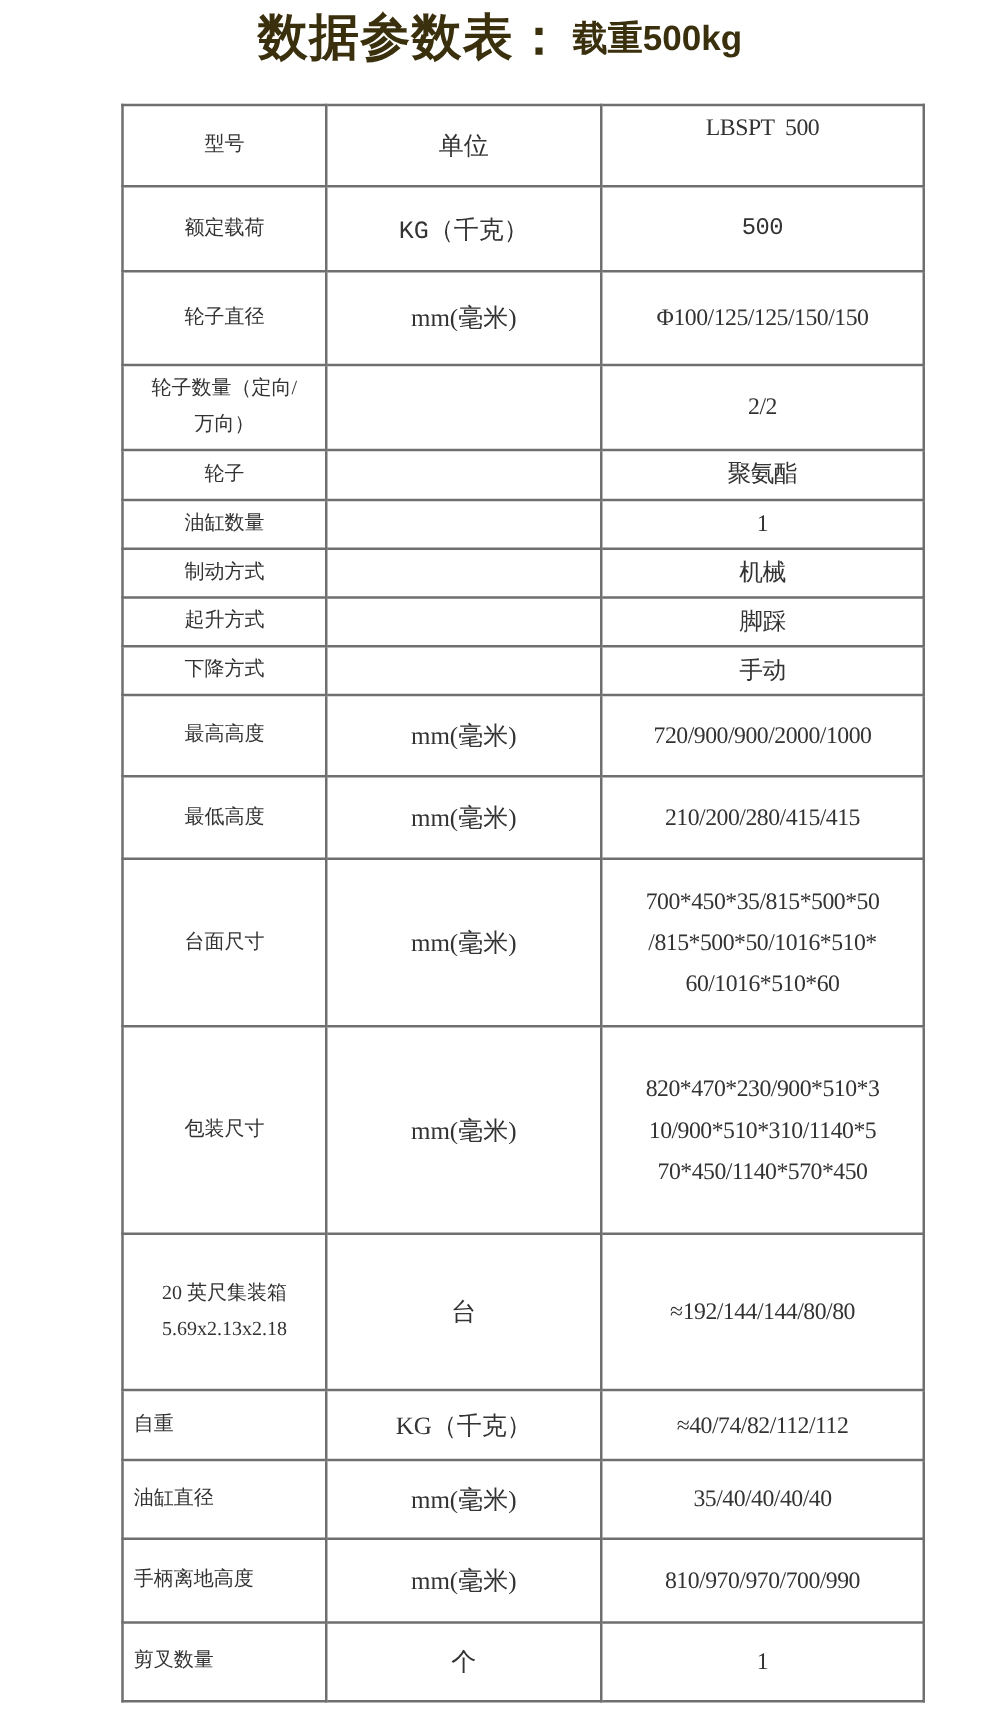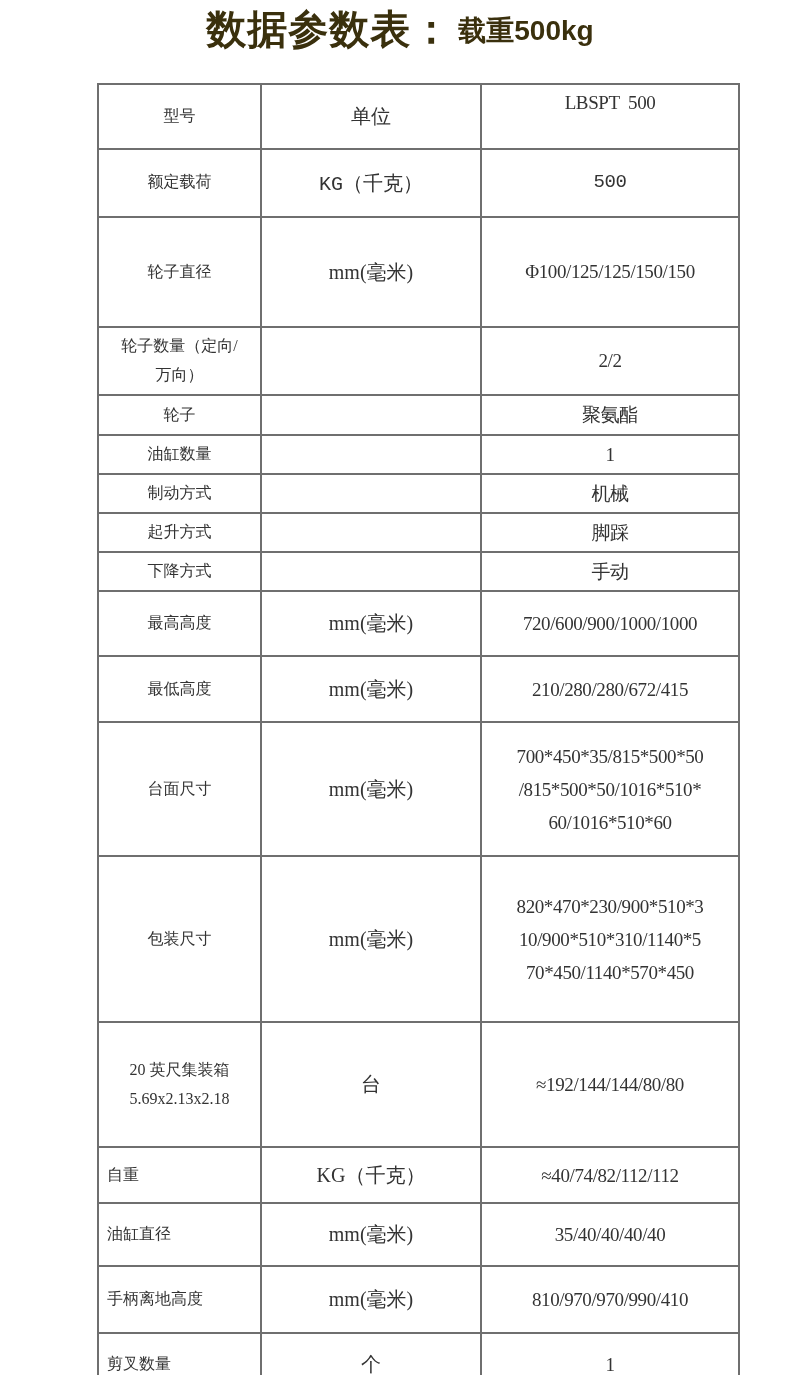--- a/index.html
+++ b/index.html
@@ -91,21 +91,21 @@
       <tr style="height: 65px;">
         <td class="lbl">型号</td>
         <td class="unit">单位</td>
         <td class="val top">LBSPT  500</td>
       </tr>
       <tr style="height: 68px; font-family: Liberation Mono, monospace;">
         <td class="lbl">额定载荷</td>
         <td class="unit">KG（千克）</td>
         <td class="val">500</td>
       </tr>
-      <tr style="height: 110px; padding-left: 12px;">
+      <tr style="height: 75px; padding-left: 12px;">
         <td class="lbl">轮子直径</td>
         <td class="unit">mm(毫米)</td>
         <td class="val">Φ100/125/125/150/150</td>
       </tr>
       <tr style="height: 68px;">
         <td class="lbl">轮子数量（定向/
 万向）</td>
         <td class="unit"></td>
         <td class="val">2/2</td>
       </tr>
@@ -130,26 +130,26 @@
         <td class="val">脚踩</td>
       </tr>
       <tr style="height: 37px;">
         <td class="lbl">下降方式</td>
         <td class="unit"></td>
         <td class="val">手动</td>
       </tr>
       <tr style="height: 65px; margin-top: 41px;">
         <td class="lbl">最高高度</td>
         <td class="unit">mm(毫米)</td>
-        <td class="val">720/600/900/1000/1000</td>
+        <td class="val">720/900/900/2000/1000</td>
       </tr>
       <tr style="height: 66px;">
         <td class="lbl">最低高度</td>
         <td class="unit">mm(毫米)</td>
-        <td class="val">210/280/280/672/415</td>
+        <td class="val">210/200/280/415/415</td>
       </tr>
       <tr style="height: 134px;">
         <td class="lbl">台面尺寸</td>
         <td class="unit">mm(毫米)</td>
         <td class="val">700*450*35/815*500*50
 /815*500*50/1016*510*
 60/1016*510*60</td>
       </tr>
       <tr style="height: 166px;">
         <td class="lbl">包装尺寸</td>
@@ -170,21 +170,21 @@
         <td class="val">≈40/74/82/112/112</td>
       </tr>
       <tr style="height: 63px;">
         <td class="lbl left">油缸直径</td>
         <td class="unit">mm(毫米)</td>
         <td class="val">35/40/40/40/40</td>
       </tr>
       <tr style="height: 67px;">
         <td class="lbl left">手柄离地高度</td>
         <td class="unit">mm(毫米)</td>
-        <td class="val">810/970/970/990/410</td>
+        <td class="val">810/970/970/700/990</td>
       </tr>
       <tr style="height: 63px;">
         <td class="lbl left">剪叉数量</td>
         <td class="unit">个</td>
         <td class="val">1</td>
       </tr>
     </tbody>
 </table>
 
 </body></html>

